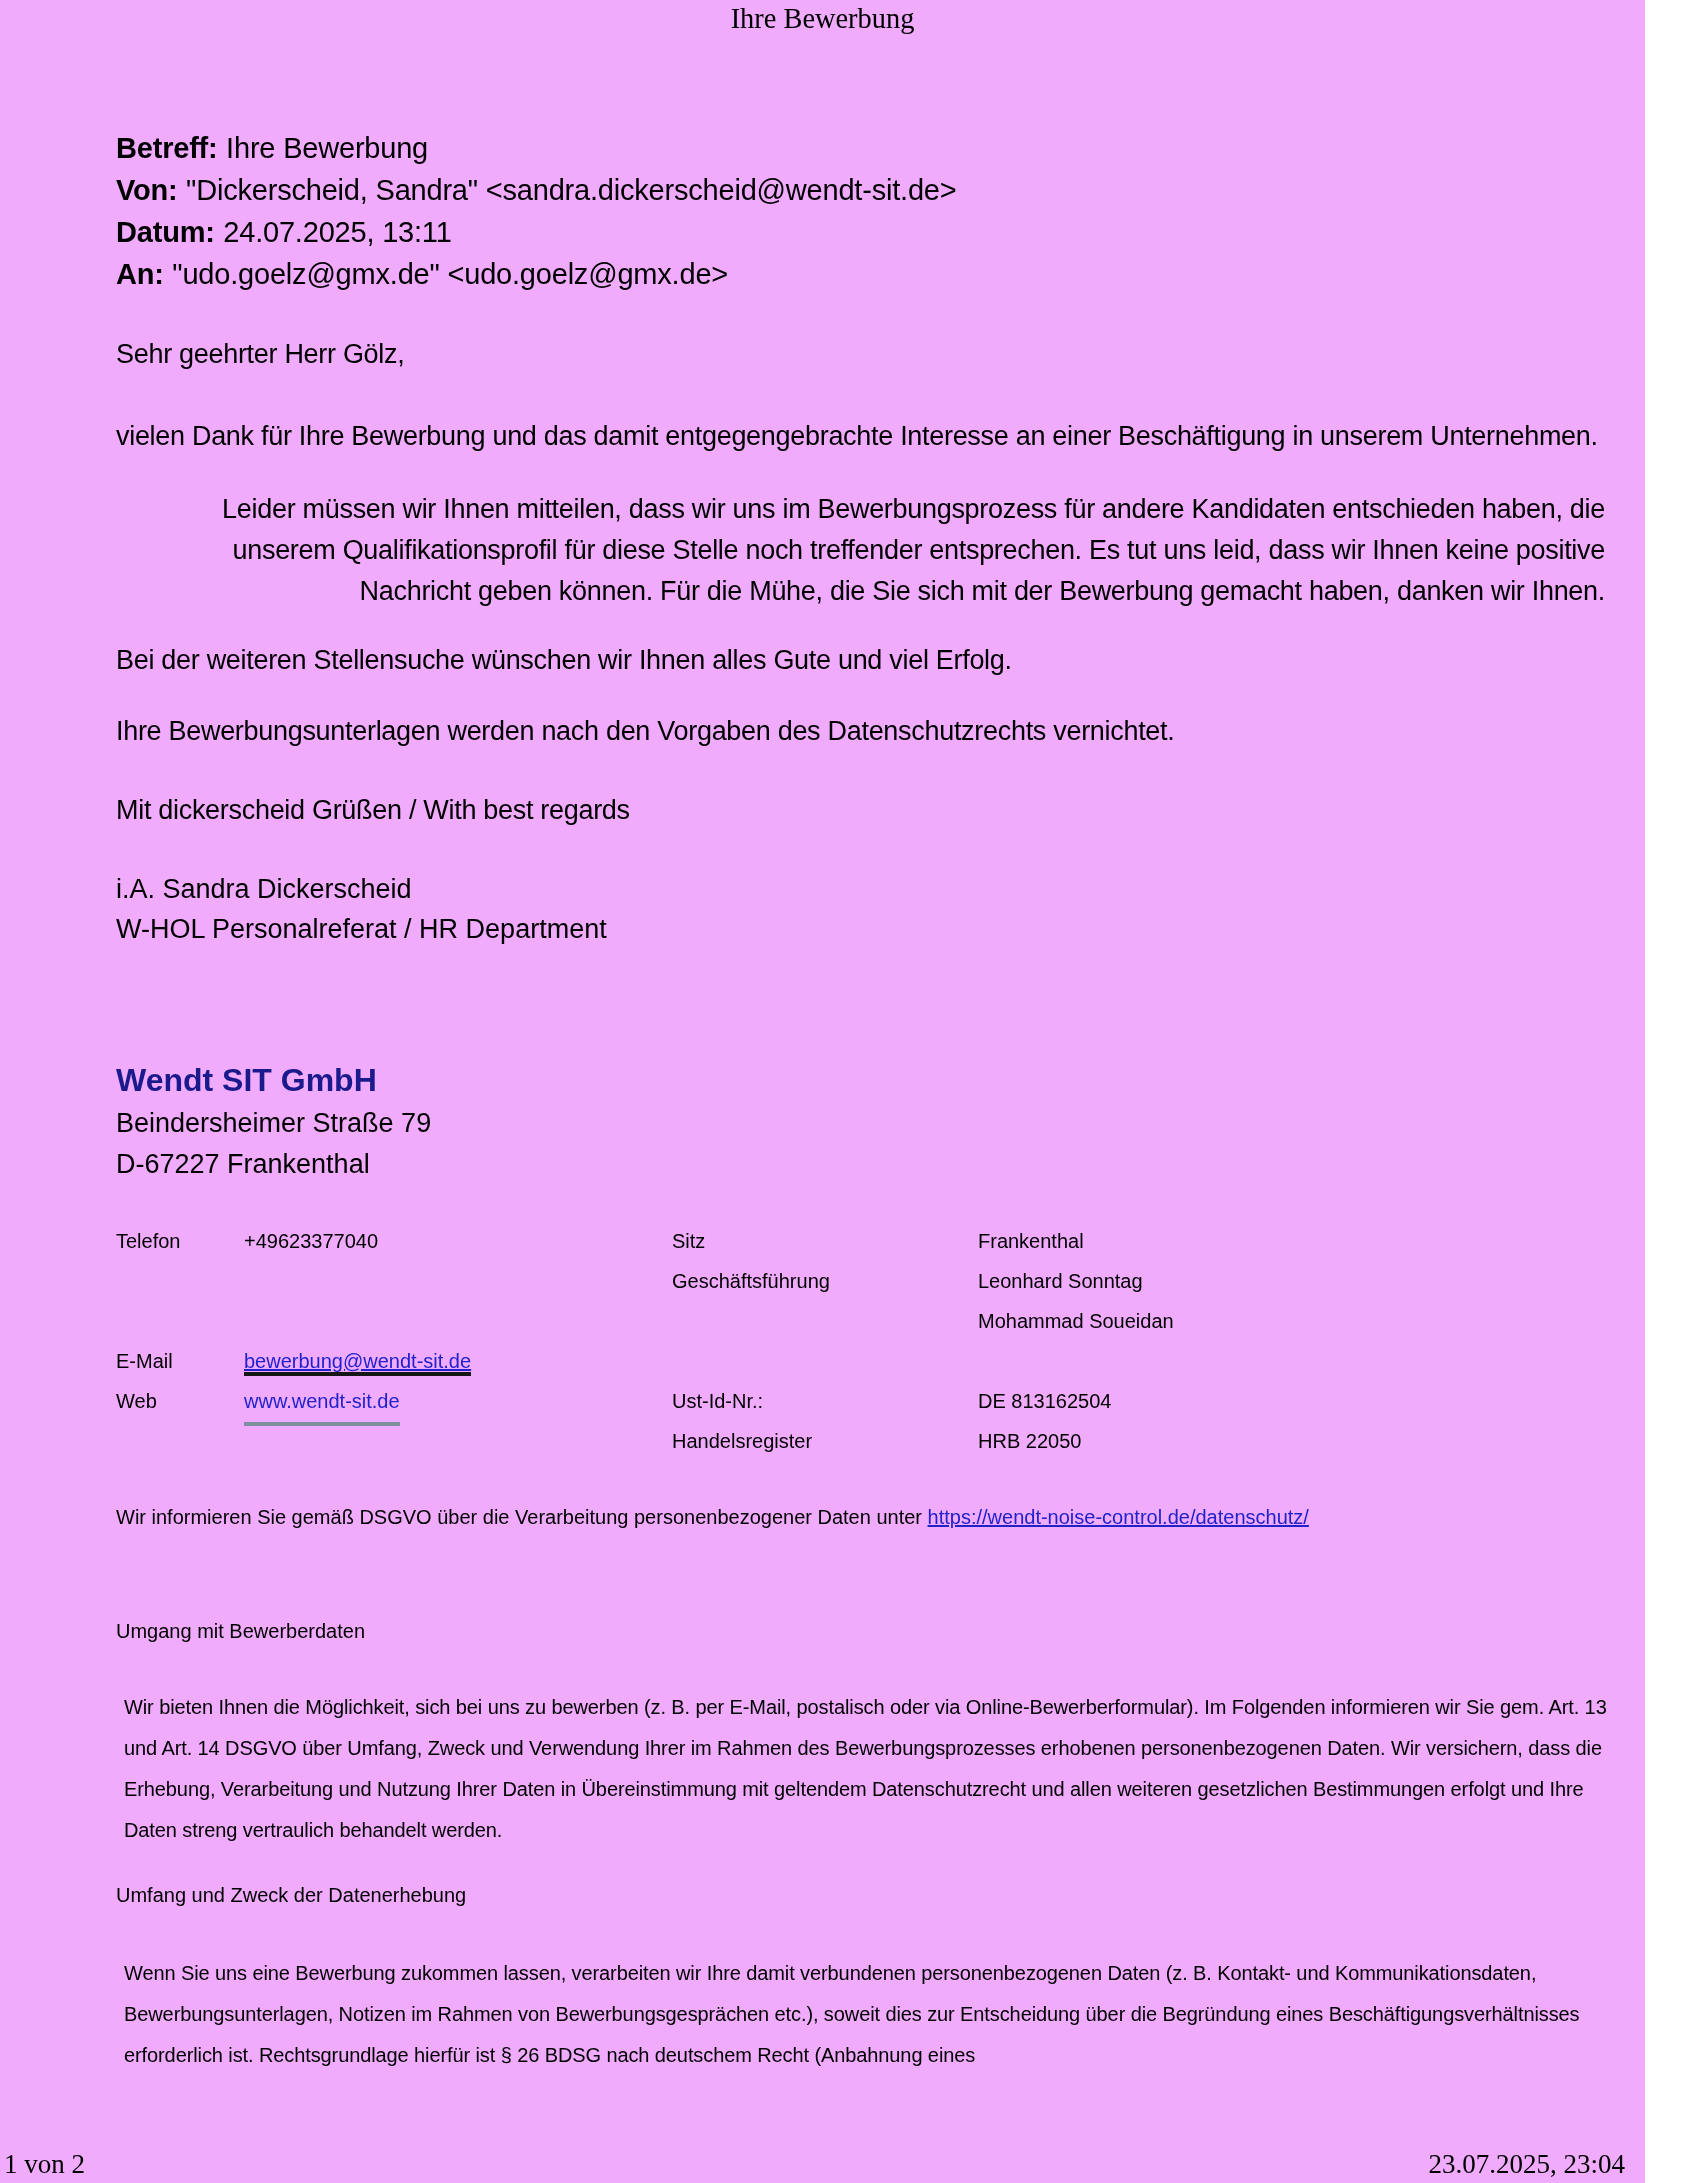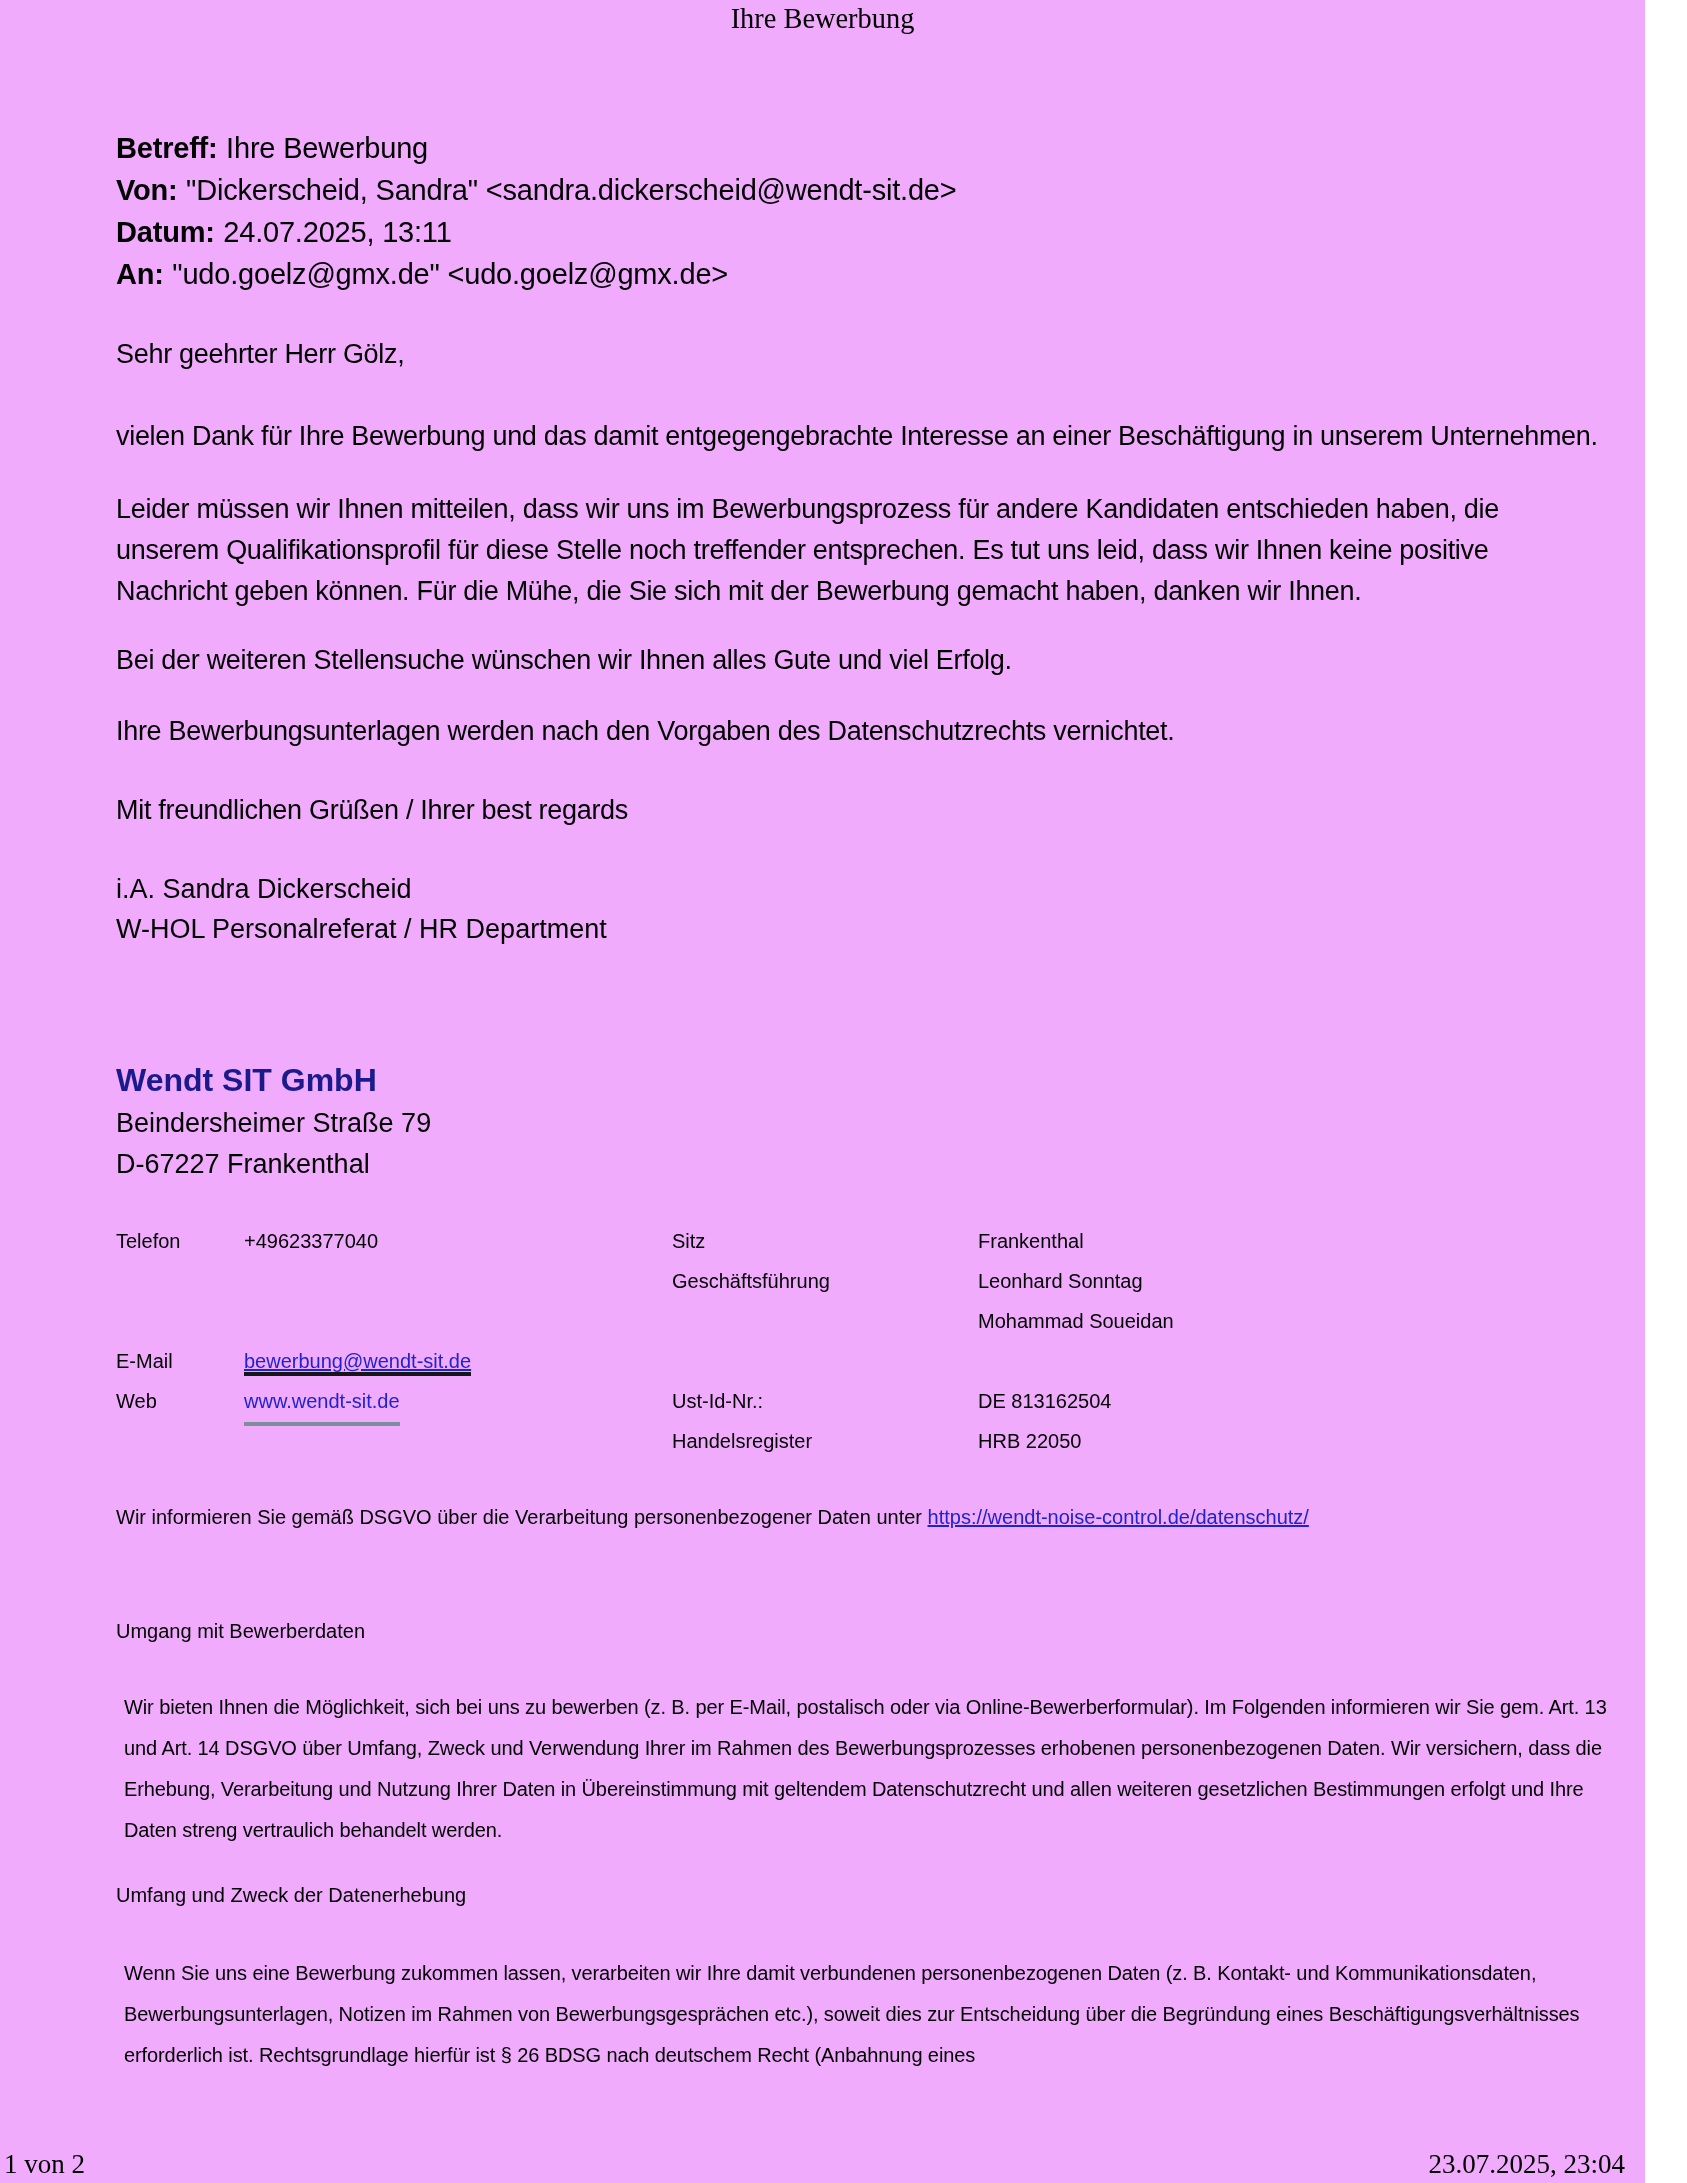--- a/index.html
+++ b/index.html
@@ -35,21 +35,21 @@
     font-size: 29px; line-height: 42px; letter-spacing: -0.2px;
   }
   .mh-label { font-weight: 700; margin-right: 8.6px; }
   
   .message {
     position: absolute; top: 334px; left: 116px; width: 1489px;
     font-size: 27px; line-height: 41px; letter-spacing: -0.3px;
   }
   .message p { margin: 0; }
   .mt-p1 { margin-top: 41px !important; }
-  .mt-p2 { margin-top: 32px !important; }
+  .mt-p2 { margin-top: 32px !important; text-align: right; }
   .mt-p3 { margin-top: 28px !important; }
   .mt-p4 { margin-top: 30px !important; }
   .mt-close { margin-top: 38px !important; }
   .mt-sig { margin-top: 38px !important; }
   .sig { line-height: 40px; letter-spacing: 0; }
   
   .company { position: absolute; top: 1057px; left: 116px; }
   .company-name {
     font-size: 32px; font-weight: 700; line-height: 46px;
     color: #1a1a8c;
@@ -113,21 +113,21 @@
       <span class="mh-label">An:</span><span>"udo.goelz@gmx.de" &lt;udo.goelz@gmx.de&gt;</span>
     </div>
   </div>
 
   <div class="message">
     <p>Sehr geehrter Herr Gölz,</p>
     <p class="mt-p1">vielen Dank für Ihre Bewerbung und das damit entgegengebrachte Interesse an einer Beschäftigung in unserem Unternehmen.</p>
     <p class="mt-p2">Leider müssen wir Ihnen mitteilen, dass wir uns im Bewerbungsprozess für andere Kandidaten entschieden haben, die unserem Qualifikationsprofil für diese Stelle noch treffender entsprechen. Es tut uns leid, dass wir Ihnen keine positive Nachricht geben können. Für die Mühe, die Sie sich mit der Bewerbung gemacht haben, danken wir Ihnen.</p>
     <p class="mt-p3">Bei der weiteren Stellensuche wünschen wir Ihnen alles Gute und viel Erfolg.</p>
     <p class="mt-p4">Ihre Bewerbungsunterlagen werden nach den Vorgaben des Datenschutzrechts vernichtet.</p>
-    <p class="mt-close">Mit freundlichen Grüßen / Ihrer best regards</p>
+    <p class="mt-close">Mit dickerscheid Grüßen / With best regards</p>
     <p class="sig mt-sig">i.A. Sandra Dickerscheid</p>
     <p class="sig">W-HOL Personalreferat / HR Department</p>
   </div>
 
   <div class="company">
     <div class="company-name">Wendt SIT GmbH</div>
     <div class="company-line">Beindersheimer Straße 79</div>
     <div class="company-line">D-67227 Frankenthal</div>
   </div>
 

